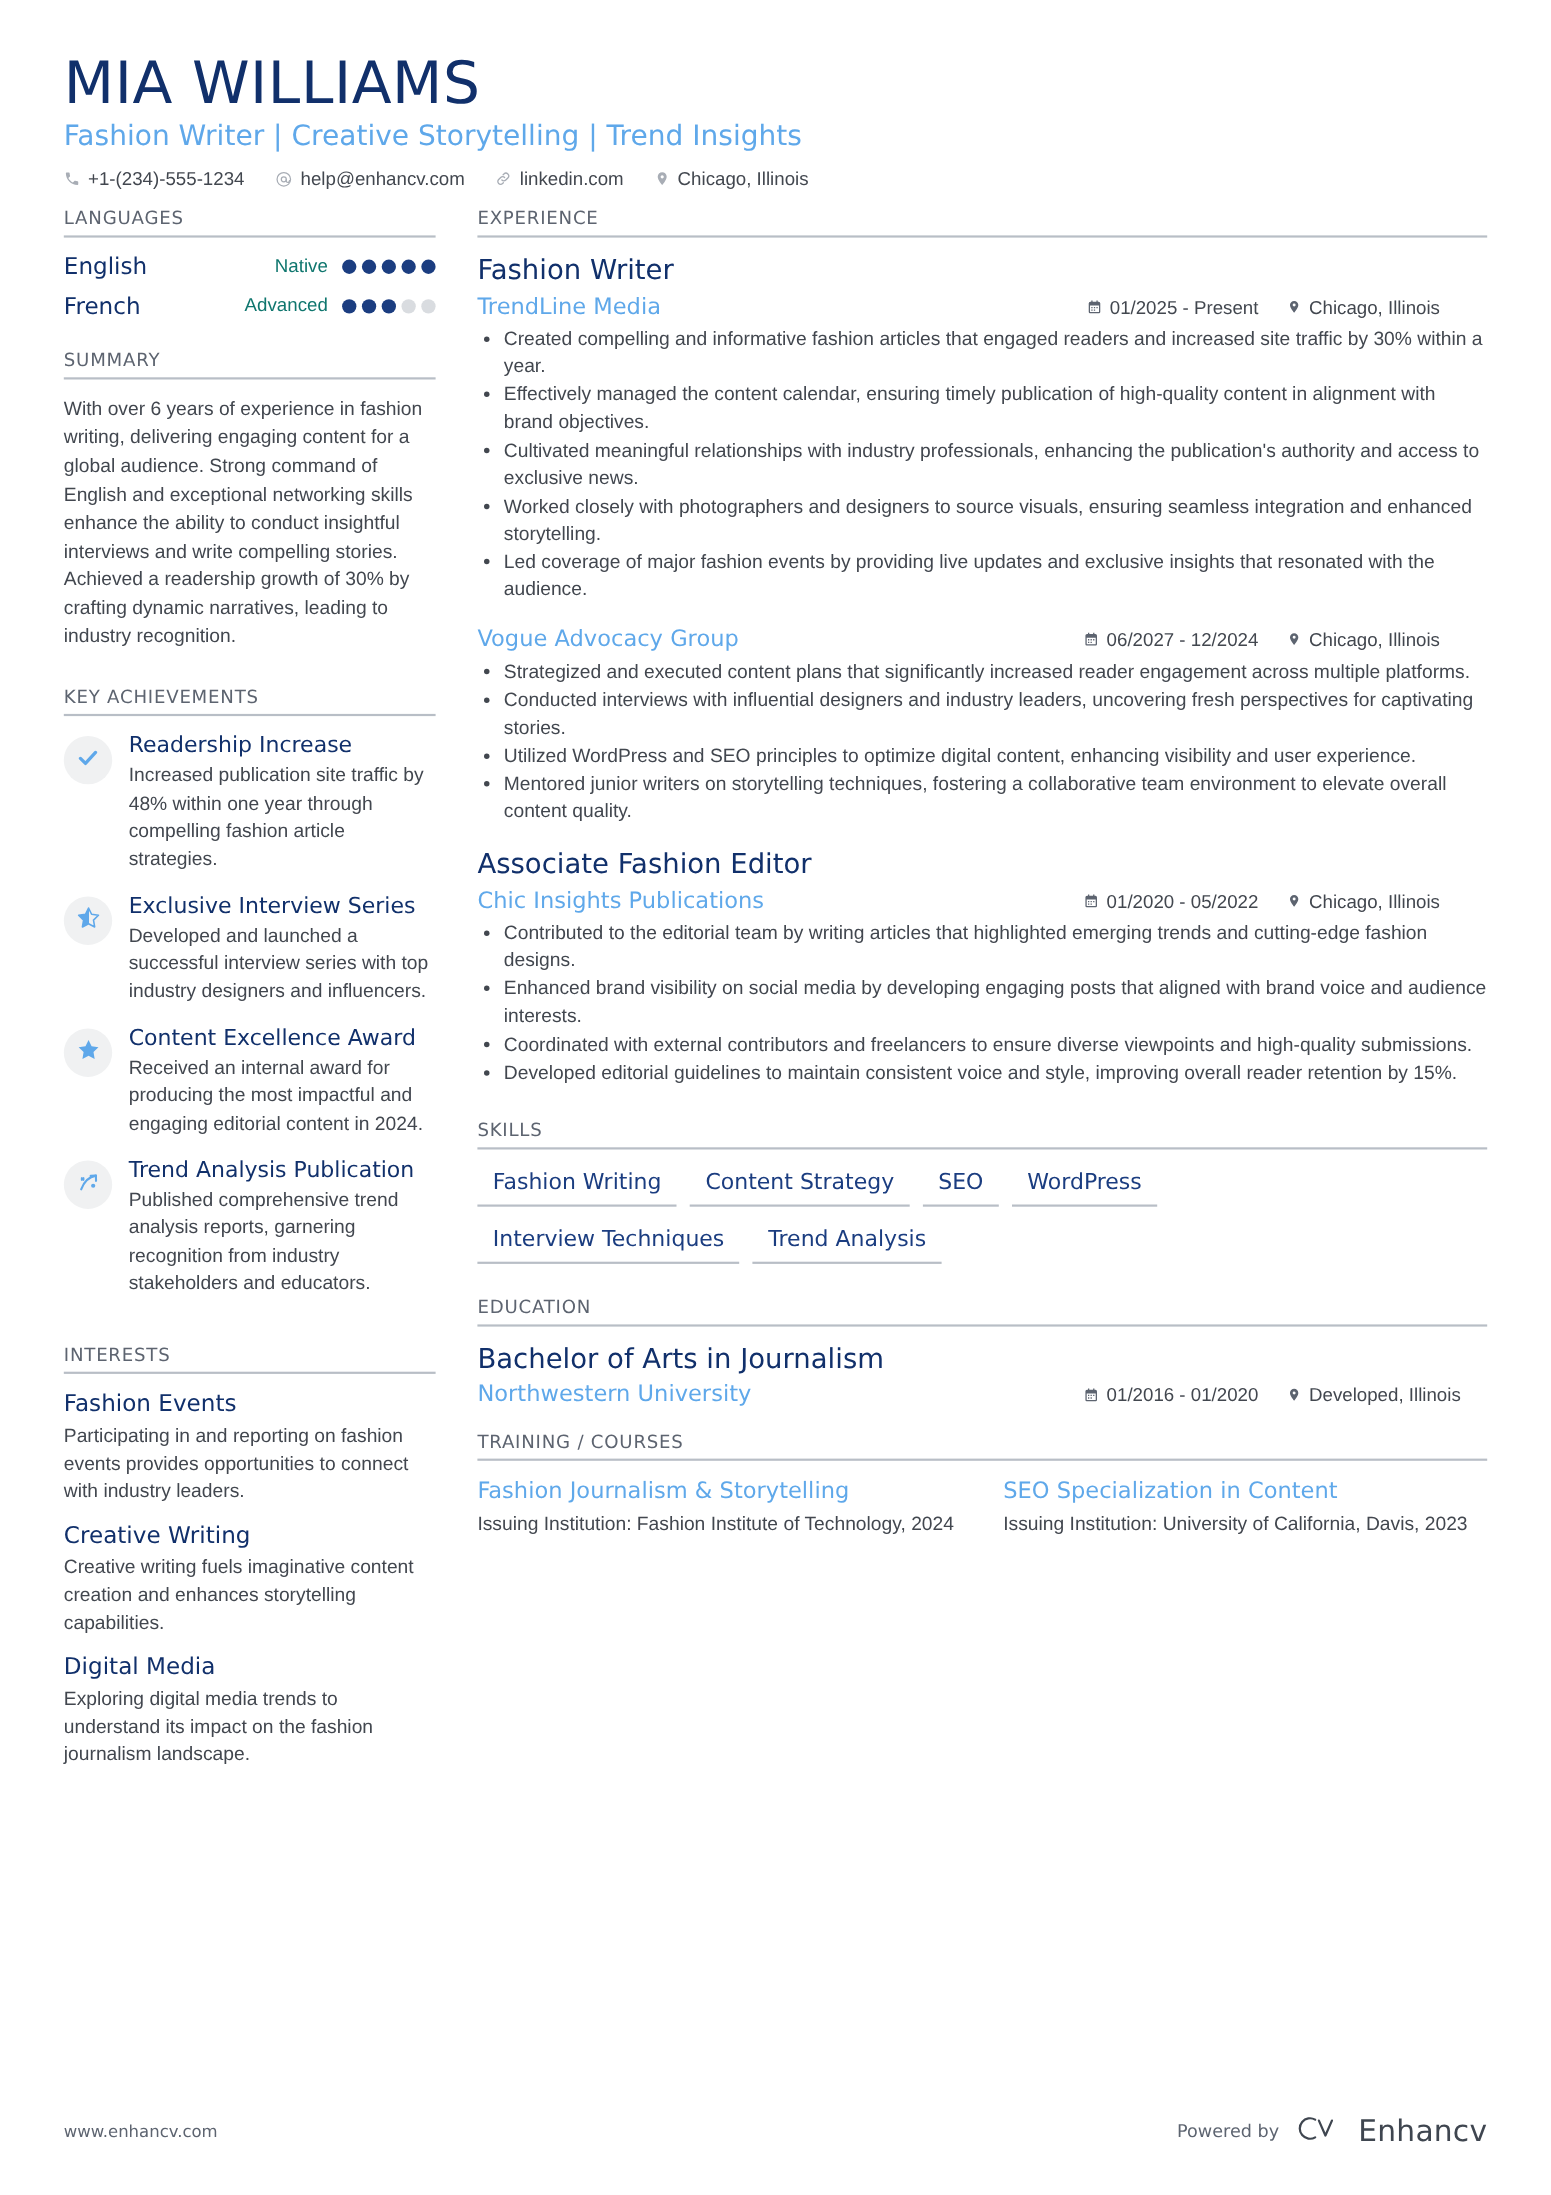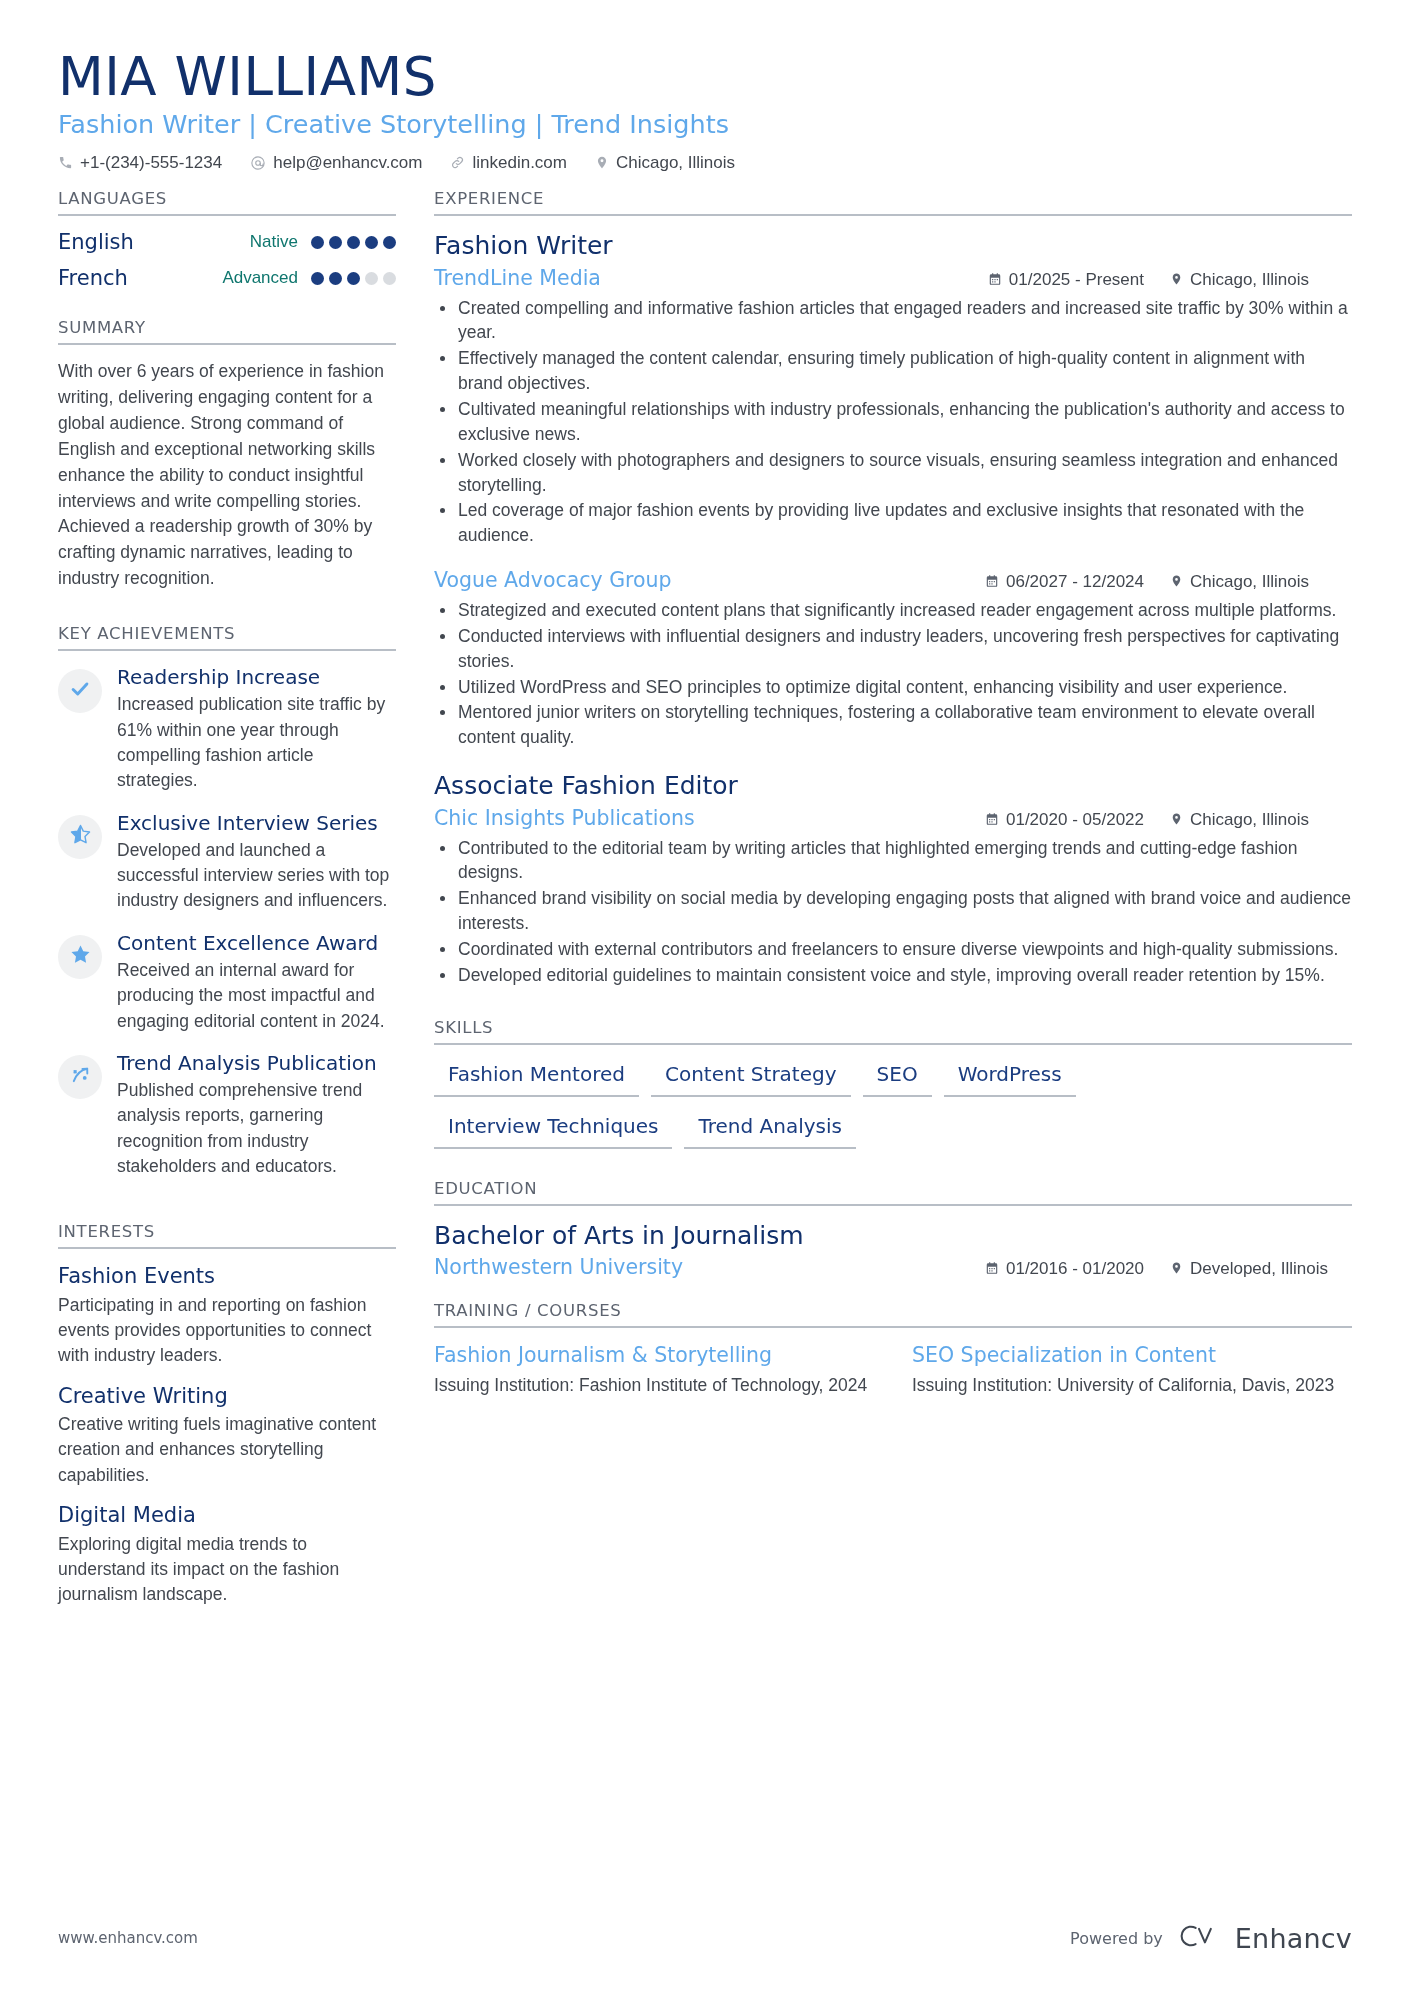--- a/index.html
+++ b/index.html
@@ -399,21 +399,21 @@
         <div class="ach">
           <span class="ach-badge">
             <span>
               <svg width="22" height="22" viewBox="0 0 24 24" fill="none" stroke="#5fa8ea" stroke-width="3.2" stroke-linecap="round" stroke-linejoin="round">
                   <path d="M4.5 12.5l5 5 10-11"></path>
                 </svg>
             </span>
           </span>
           <span class="ach-body">
             <span class="ach-title" style="display: block;">Readership Increase</span>
-            <span class="ach-desc" style="display: block;">Increased publication site traffic by 61% within one year through compelling fashion article strategies.</span>
+            <span class="ach-desc" style="display: block;">Increased publication site traffic by 48% within one year through compelling fashion article strategies.</span>
           </span>
         </div>
 
         <div class="ach">
           <span class="ach-badge">
             <span>
               <svg width="23" height="23" viewBox="0 0 24 24">
                   <defs>
                     <linearGradient id="hg" x1="0" x2="1" y1="0" y2="0">
                       <stop offset="50%" stop-color="#5fa8ea"></stop>
@@ -578,21 +578,21 @@
         </div>
       </div>
 
       <div class="gap-sm"></div>
 
       <div class="sec">
         <div class="sec-title">SKILLS</div>
         <div class="sec-rule"></div>
         <div class="skills-wrap">
           <div class="skill-row">
-            <span class="skill">Fashion Mentored</span>
+            <span class="skill">Fashion Writing</span>
             <span class="skill">Content Strategy</span>
             <span class="skill">SEO</span>
             <span class="skill">WordPress</span>
           </div>
           <div class="skill-row">
             <span class="skill">Interview Techniques</span>
             <span class="skill">Trend Analysis</span>
           </div>
         </div>
       </div>

